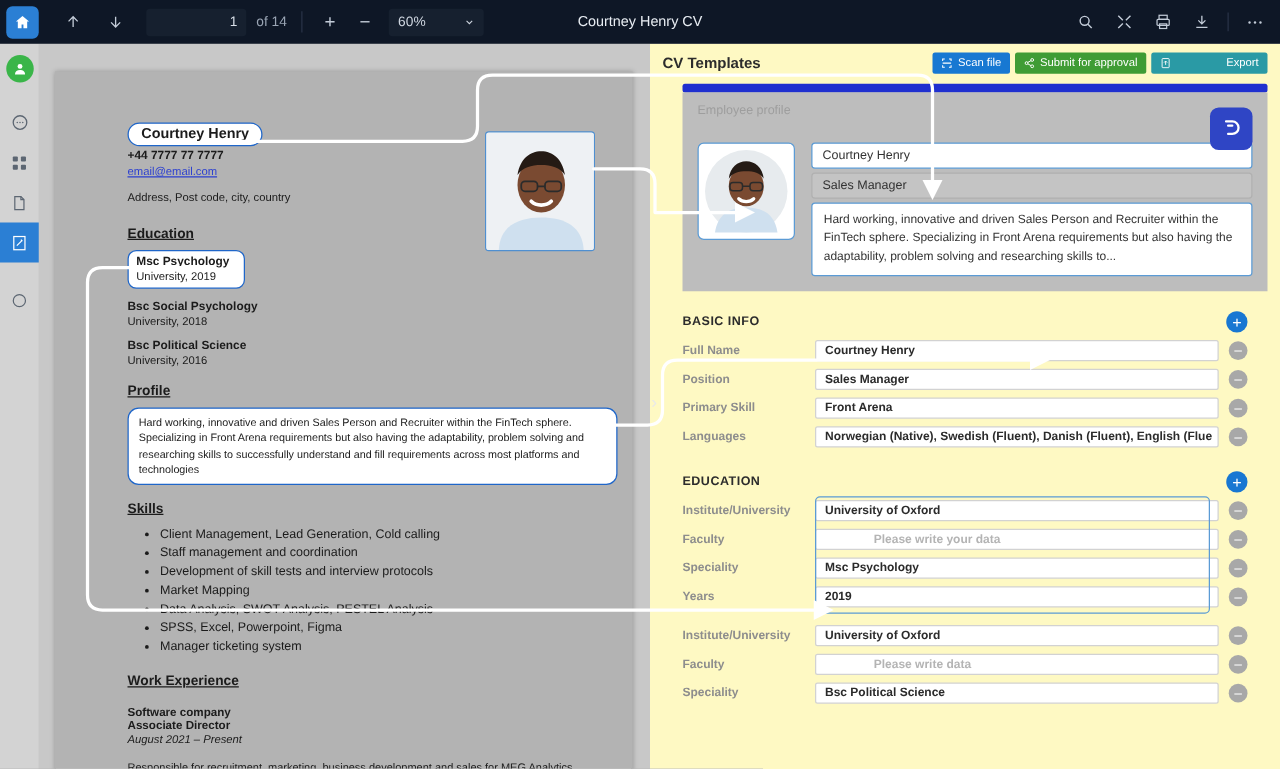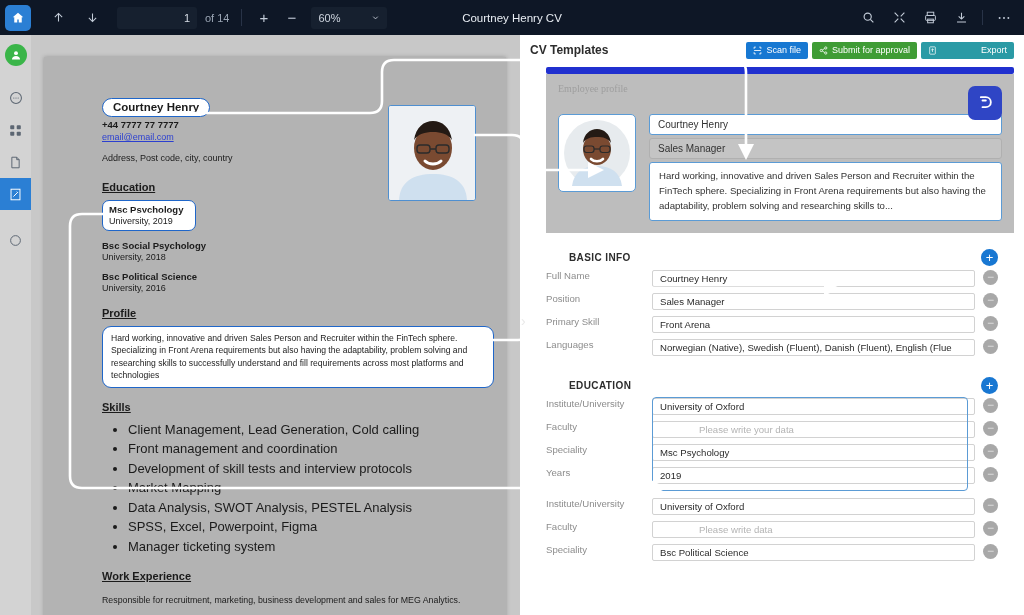--- a/index.html
+++ b/index.html
@@ -73,39 +73,39 @@
     padding:3px 12px 4px 6px;margin-top:7px;
   }
   .edu-t{ font-size:9.5px;font-weight:bold; }
   .edu-s{ font-size:9px;margin-top:1px; }
   .edu-plain{ margin-top:9px; }
   .profile-box{
     border:1.5px solid #1f66c9;border-radius:9px;background:#fff;padding:5px 8px;
     margin-top:7px;width:392px;font-size:8.6px;line-height:1.45;
   }
   .sk-list{ margin:7px 0 0 26px; }
-  .sk-list li{ font-size:13px;line-height:1.5; }
+  .sk-list li{ font-size:10px;line-height:1.5; }
   .we-t{ font-size:9.3px;font-weight:bold;margin-top:11px; }
   .we-d{ font-size:9px;font-style:italic;margin-top:1px; }
   .we-p{ font-size:8.8px;margin-top:12px;line-height:1.45;width:360px; }
   
   .right{
-    position:absolute;top:35px;left:520px;width:504px;height:580px;background:#ffffff;
+    position:absolute;top:35px;left:520px;width:504px;height:580px;background:#fef9c3;
     overflow:hidden;
   }
   .rhead{ height:30px;display:flex;align-items:center;padding:0 10px; }
   .rtitle{ font-size:12px;font-weight:bold;color:#2c2c2c; }
   .rbtns{ margin-left:auto;display:flex;gap:4px;justify-content:center; }
   .btn{
     height:17px;display:flex;align-items:center;gap:4px;padding:0 7px;border-radius:2px;
     font-size:9px;color:#fff;
   }
   .blue-top{ height:7px;background:#2030cf;margin:2px 10px 0 26px;border-radius:2px; }
   .card{ margin:0 10px 0 26px;background:#bdbdbd;position:relative;padding:9px 12px 12px; }
-  .emp-label{ font-size:10px;color:#9e9e9e;font-family:Liberation Serif, serif; }
+  .emp-label{ font-size:10px;color:#9e9e9e; }
   .logo{
     position:absolute;right:12px;top:12px;width:34px;height:34px;border-radius:7px;
     background:#2f45c5;display:flex;align-items:center;justify-content:center;
   }
   .emp-row{ display:flex;gap:13px;margin-top:20px; }
   .emp-photo{
     width:78px;height:78px;border:1.5px solid #5b9bd5;border-radius:5px;background:#fff;
     display:flex;align-items:center;justify-content:center;
   }
   .emp-fields{ flex:1; }
@@ -113,32 +113,32 @@
     height:21px;background:#fff;border:1px solid #cfcfcf;border-radius:3px;
     display:flex;align-items:center;padding:0 8px;font-size:10px;color:#333;
   }
   .fld.hl{ border:1.5px solid #5b9bd5; }
   .fld.grey{ background:#c4c4c4;border-color:#b0b0b0; }
   .bio{
     border:1.5px solid #5b9bd5;border-radius:3px;background:#fff;margin-top:3px;
     padding:6px 9px;font-size:9.6px;line-height:1.55;color:#333;
   }
   .sect{ margin:14px 26px 0 26px;position:relative; }
-  .sect-h{ display:flex;align-items:center;height:22px;margin-left:23px; }
+  .sect-h{ display:flex;align-items:center;height:22px; }
   .sect-t{ font-size:10px;font-weight:bold;letter-spacing:.4px;color:#2c2c2c; }
   .plus{
     margin-left:auto;width:17px;height:17px;border-radius:50%;background:#1877d2;color:#fff;
     display:flex;align-items:center;justify-content:center;font-size:13px;line-height:0;
   }
   .minus{
     width:15px;height:15px;border-radius:50%;background:#a8a8a8;color:#dedede;
     display:flex;align-items:center;justify-content:center;font-size:12px;line-height:0;
     flex:none;
   }
-  .frow{ display:flex;align-items:flex-start;gap:8px;height:22px;margin-top:1px; }
+  .frow{ display:flex;align-items:center;gap:8px;height:22px;margin-top:1px;font-weight:bold; }
   .flab{ width:98px;font-size:9.6px;color:#8d8d8d;flex:none; }
   .finput{
     flex:1;height:17px;background:#fff;border:1px solid #d2d2d2;border-radius:2px;
     display:flex;align-items:center;padding:0 7px;font-size:9.6px;color:#2b2b2b;
   }
   .finput.ph{ color:#b4b4b4;padding-left:46px; }
   .edu-group{
     position:absolute;left:106px;right:30px;border:1.5px solid #5b9bd5;border-radius:4px;
     pointer-events:none;
   }
@@ -279,29 +279,32 @@
         <div class="edu-t">Bsc Political Science</div>
         <div class="edu-s">University, 2016</div>
       </div>
 
       <div class="cv-h" style="margin-top:14px;">Profile</div>
       <div class="profile-box">Hard working, innovative and driven Sales Person and Recruiter within the FinTech sphere. Specializing in Front Arena requirements but also having the adaptability, problem solving and researching skills to successfully understand and fill requirements across most platforms and technologies</div>
 
       <div class="cv-h" style="margin-top:13px;">Skills</div>
       <ul class="sk-list">
         <li>Client Management, Lead Generation, Cold calling</li>
-        <li>Front management and coordination</li>
+        <li>Staff management and coordination</li>
         <li>Development of skill tests and interview protocols</li>
         <li>Market Mapping</li>
         <li>Data Analysis, SWOT Analysis, PESTEL Analysis</li>
         <li>SPSS, Excel, Powerpoint, Figma</li>
         <li>Manager ticketing system</li>
       </ul>
 
       <div class="cv-h" style="margin-top:14px;">Work Experience</div>
+      <div class="we-t" style="margin-top:14px;">Software company</div>
+      <div class="we-t" style="margin-top:0;">Associate Director</div>
+      <div class="we-d">August 2021 – Present</div>
       <div class="we-p">Responsible for recruitment, marketing, business development and sales for MEG Analytics.</div>
       <ul class="sk-list">
         <li>Client management in Sweden</li>
 
       </ul>
     </div>
 
     <div style="position:absolute;top:48px;left:344px;width:88px;height:96px;border:1.5px solid #4f8fd0;border-radius:3px;background:#eef2f5;overflow:hidden;">
       <svg viewBox="0 0 88 96" width="88" height="96">
         <rect width="88" height="96" fill="#eef1f4"></rect>

